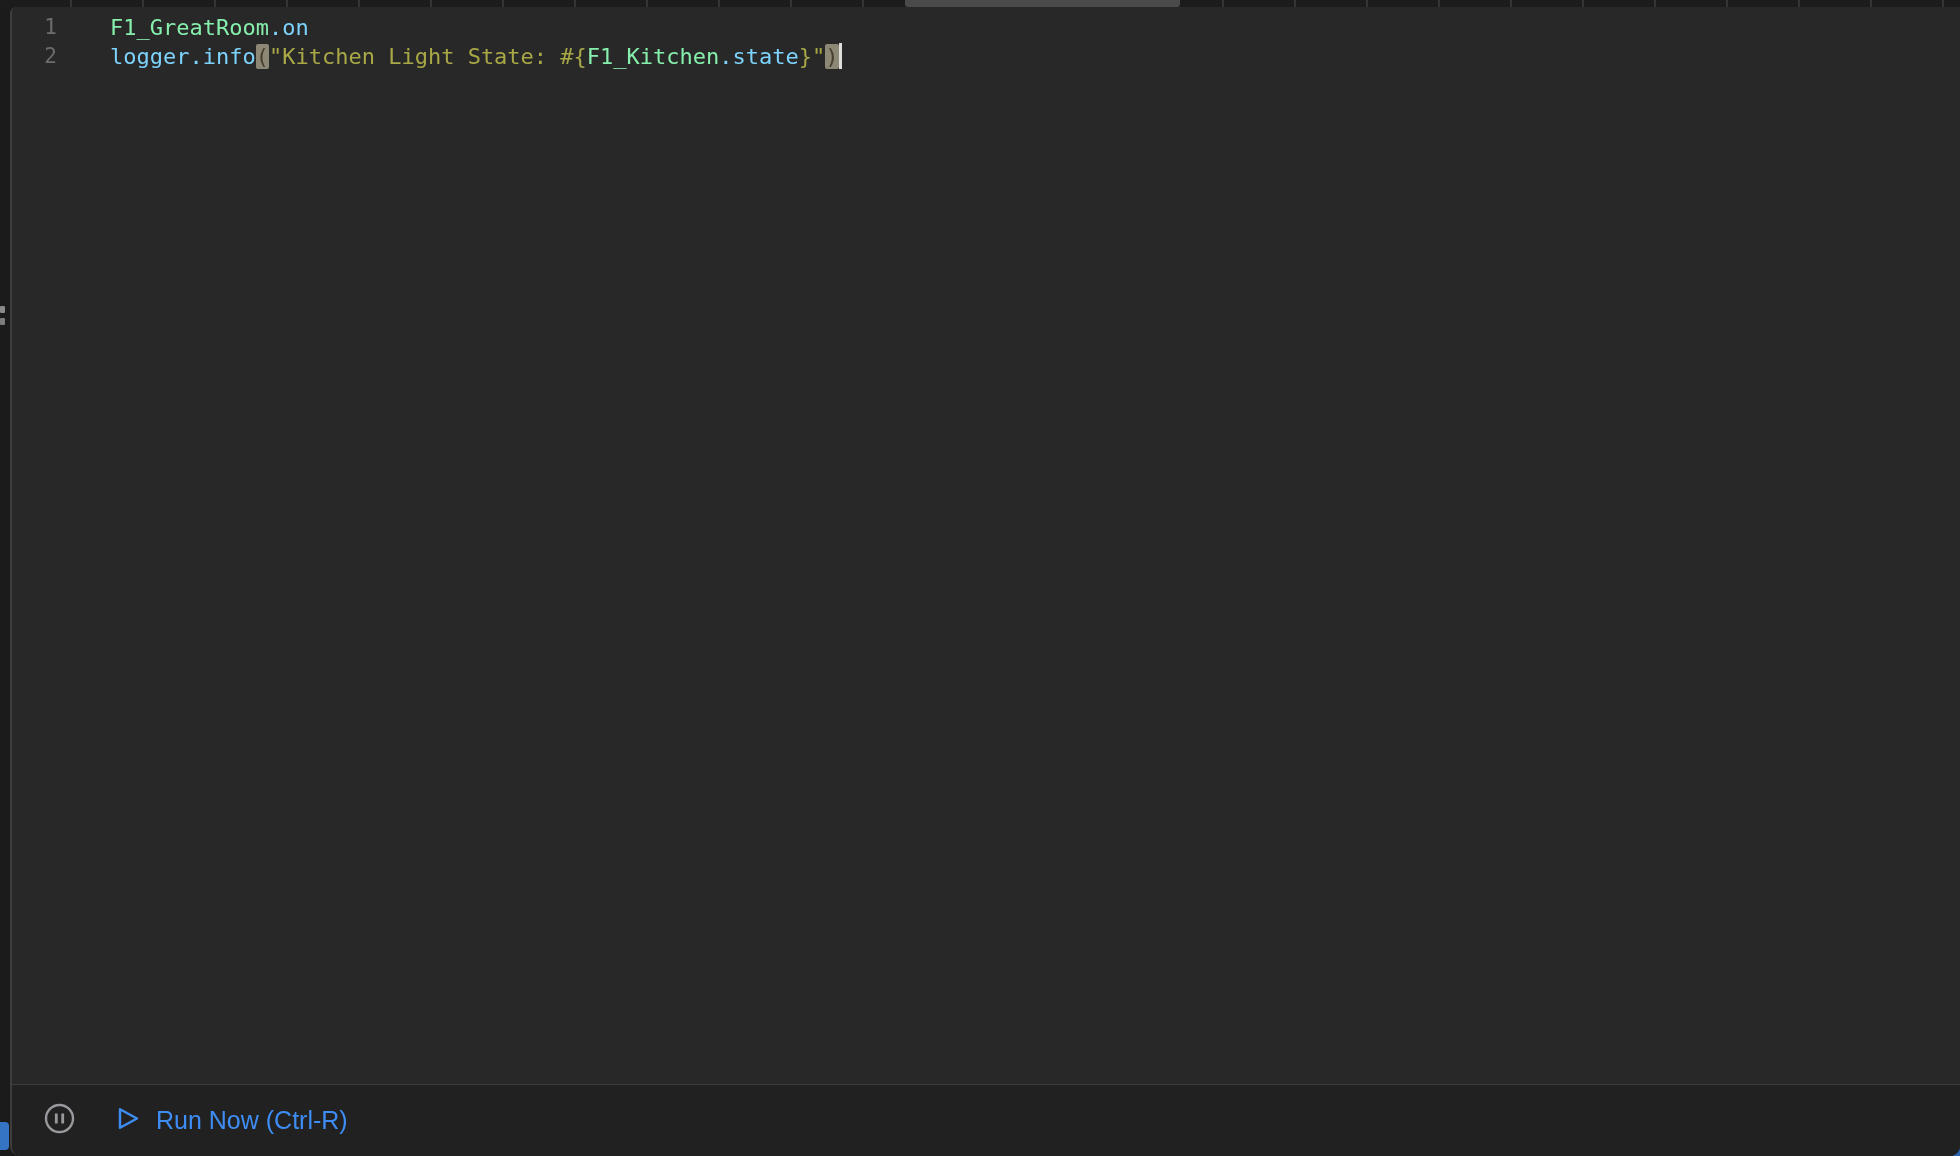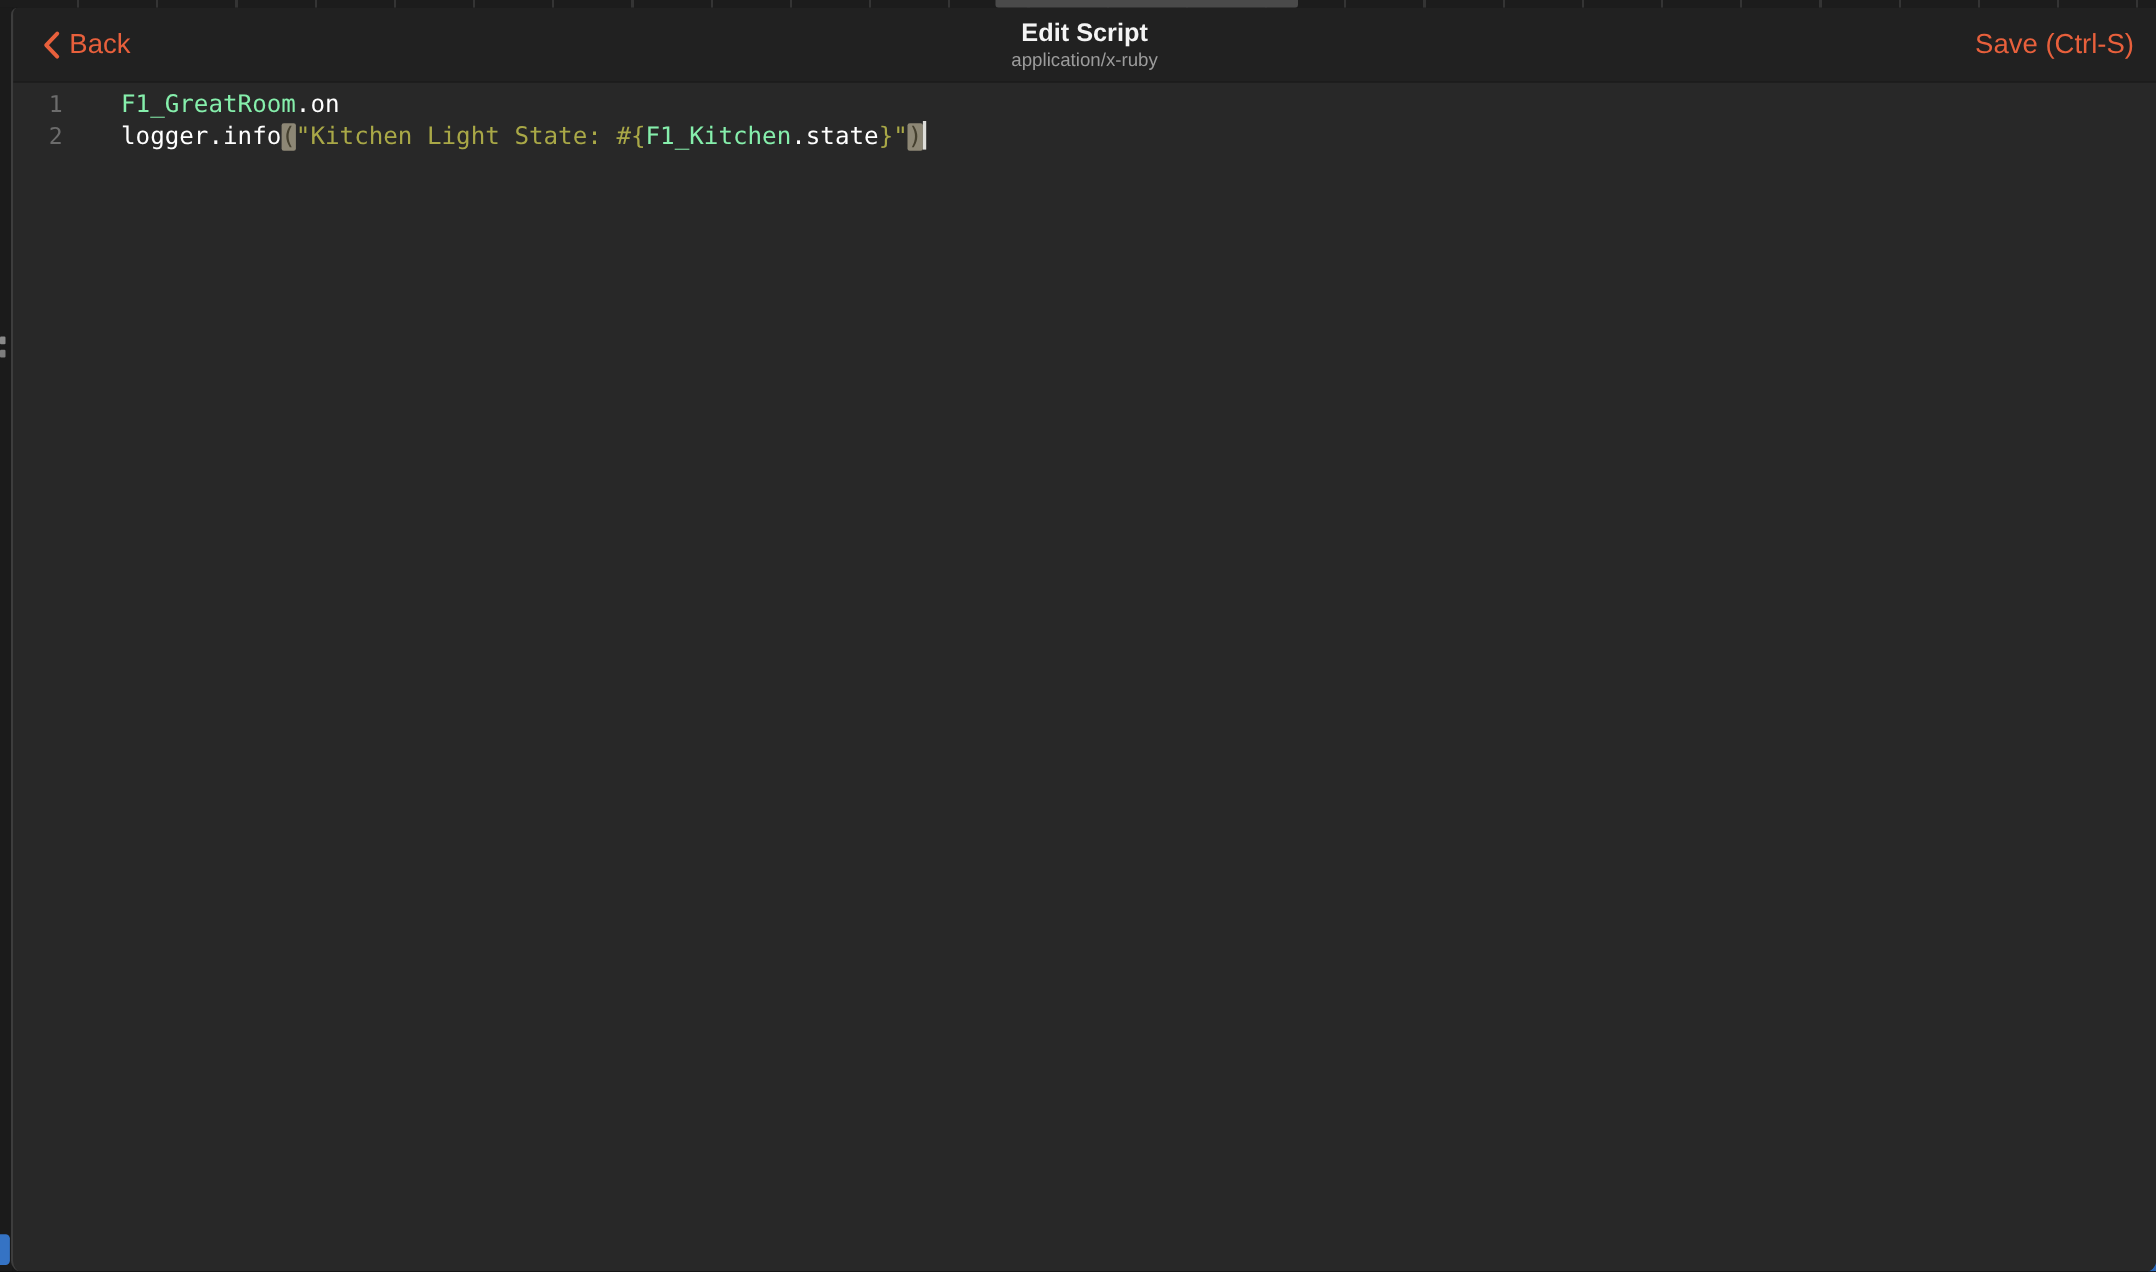--- a/index.html
+++ b/index.html
@@ -82,21 +82,21 @@
     cursor: text;
     overflow: hidden;
   }
   .code-line { display: flex; line-height: 29px; white-space: pre; }
   .line-number {
     flex: 0 0 45px; width: 45px; text-align: right;
     color: #6c6c6c; font-size: 21px; user-select: none;
   }
   .line-content { padding-left: 53px; color: #e9e4d2; }
   .tok-entity { color: #86efac; }
-  .tok-plain  { color: #ffffff; text-align: center; }
+  .tok-plain  { color: #7dd3fc; text-align: center; }
   .tok-string { color: #a9a847; }
   .tok-paren  {
     background: #8d8775; color: #45402f;
     border-radius: 2px;
   }
   .text-cursor {
     display: inline-block; width: 3px; height: 26px;
     background: #dededa; vertical-align: -5px;
   }
 
@@ -129,40 +129,42 @@
     <div class="top-strip-indicator"></div>
   </div>
   <div class="left-strip"></div>
   <div class="frag-gray-1"></div>
   <div class="frag-gray-2"></div>
   <div class="frag-blue-left"></div>
   <div class="frag-blue-right"></div>
 
   <div class="modal">
 
-    <div class="modal-header">
-      <div class="back-button">
-        <span class="back-chevron">
-          <svg width="17" height="28" viewBox="0 0 17 28" fill="none">
-            <polyline points="14,3.5 4,14 14,24.5" stroke="#e8603c" stroke-width="3.6" stroke-linecap="round" stroke-linejoin="round"></polyline>
-          </svg>
-        </span>
-        <span>Back</span>
-      </div>
-
-      <div class="title-block">
-        <div class="page-title">Edit Script</div>
-        <div class="page-subtitle">application/x-ruby</div>
-      </div>
-
-      <div class="save-button">Save (Ctrl-S)</div>
-    </div>
 
     <div class="code-editor">
       <div class="lines">
           <div class="code-line"><div class="line-number">1</div><div class="line-content"><span class="tok-entity">F1_GreatRoom</span><span class="tok-plain">.on</span></div></div>
           <div class="code-line"><div class="line-number">2</div><div class="line-content"><span class="tok-plain">logger.info</span><span class="tok-paren">(</span><span class="tok-string">"Kitchen Light State: #{</span><span class="tok-entity">F1_Kitchen</span><span class="tok-plain">.state</span><span class="tok-string">}"</span><span class="tok-paren">)</span><span class="text-cursor"></span></div></div>
         </div>
     </div>
 
+    <div class="modal-footer">
+      <div class="pause-button">
+        <span>
+          <svg width="31" height="31" viewBox="0 0 31 31" fill="none">
+            <circle cx="15.5" cy="15.5" r="13.5" stroke="#98989d" stroke-width="2.4"></circle>
+            <line x1="12.3" y1="10.5" x2="12.3" y2="20.5" stroke="#98989d" stroke-width="2.8"></line>
+            <line x1="18.7" y1="10.5" x2="18.7" y2="20.5" stroke="#98989d" stroke-width="2.8"></line>
+          </svg>
+        </span>
+      </div>
+      <div class="run-now-button">
+        <span>
+          <svg width="25" height="27" viewBox="0 0 25 27" fill="none">
+            <path d="M4 4.2 L21 13.5 L4 22.8 Z" stroke="#3e8df5" stroke-width="2.4" stroke-linejoin="round" fill="none"></path>
+          </svg>
+        </span>
+        <span>Run Now (Ctrl-R)</span>
+      </div>
+    </div>
 
   </div>
 </div>
 
 </body></html>

